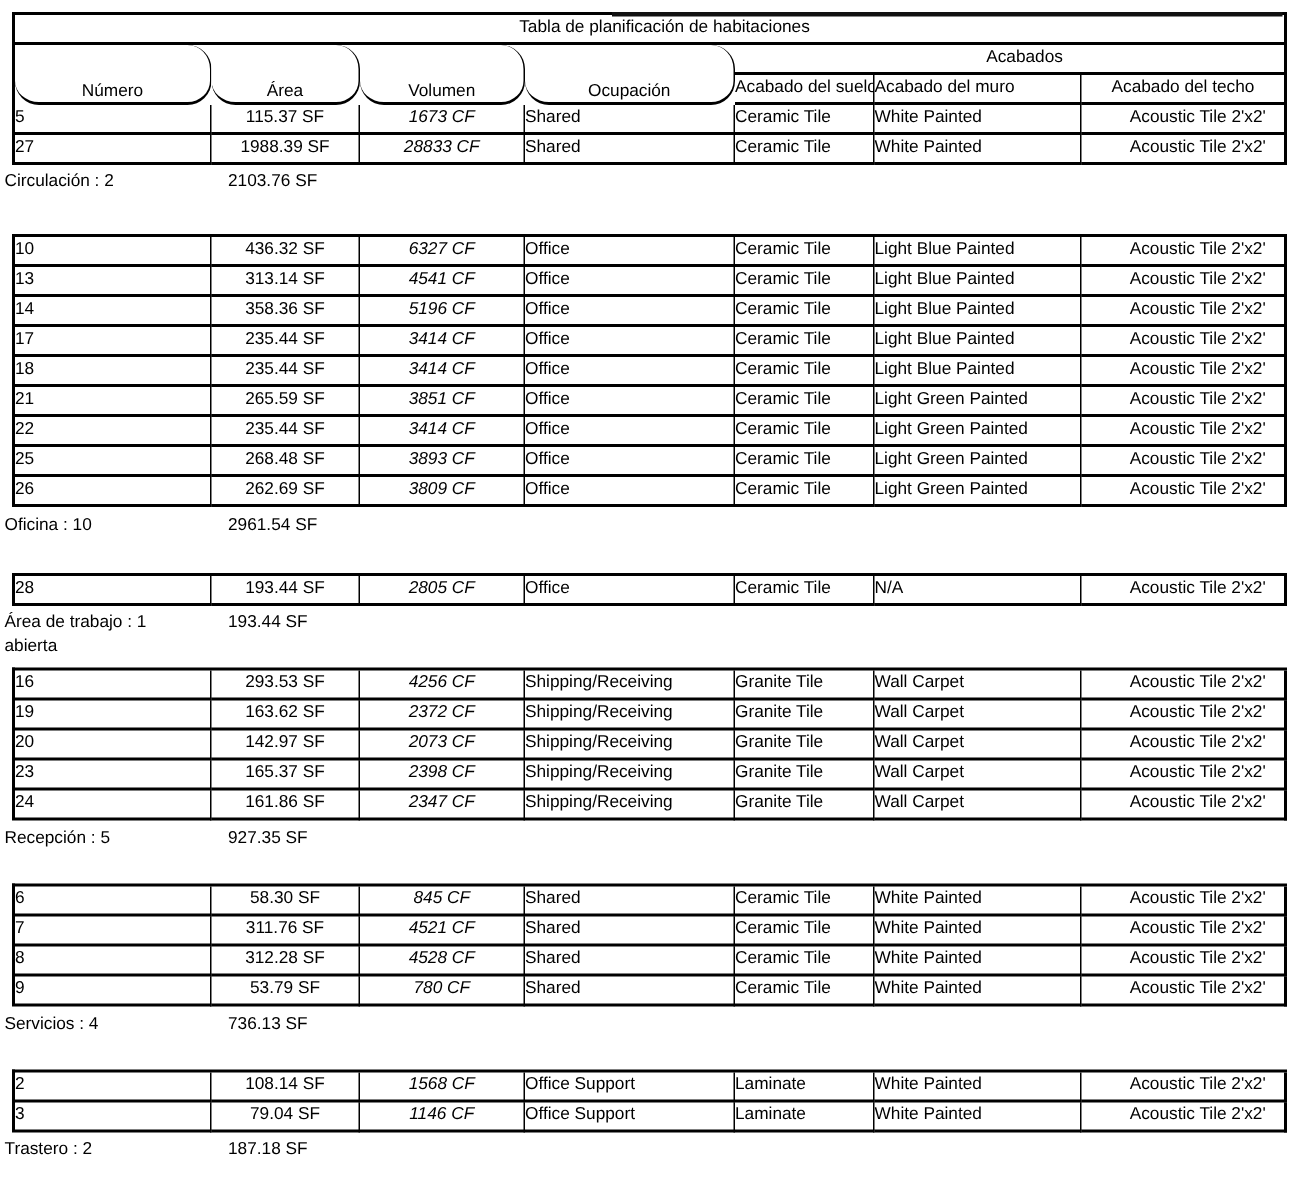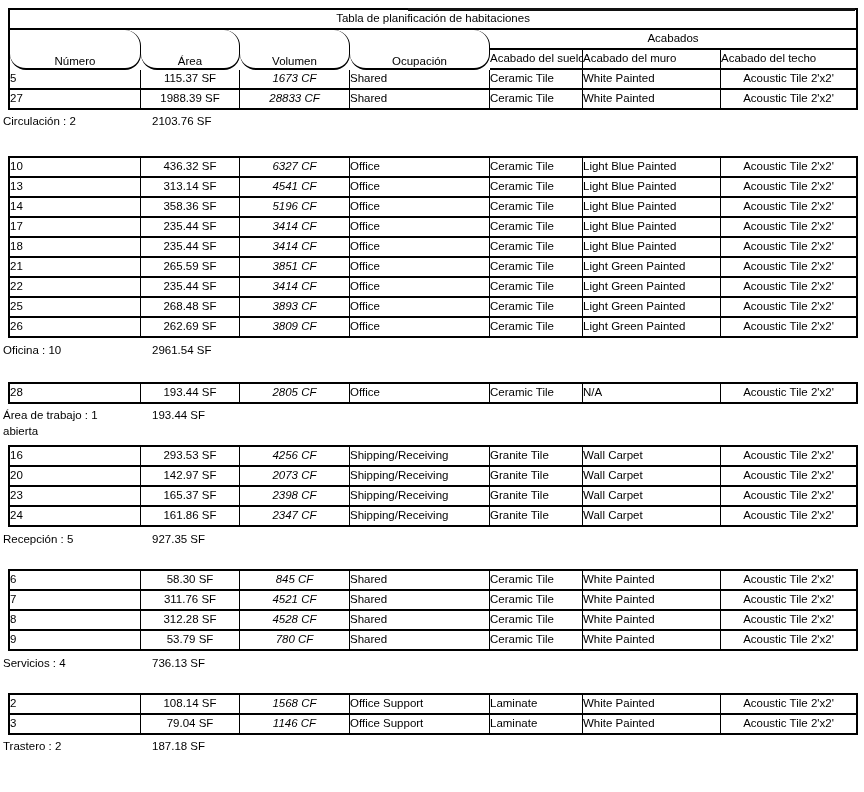--- a/index.html
+++ b/index.html
@@ -30,21 +30,21 @@
     border-right: 1px solid #000;
     border-bottom: 2px solid #000;
     font-size: 11.5px;
     font-weight: normal;
     height: 20px;
     padding: 0;
     overflow: hidden;
     white-space: nowrap;
     line-height: 1.15;
   }
-  table.sched td:last-child, table.sched th:last-child { border-right-width: 2px; }
+  table.sched td:last-child, table.sched th:last-child { border-right-width: 2px; padding-left: 20px; }
 
   table.t1 { margin-top: 8px; }
 
   
   th.title-cell {
     height: 19px; font-size: 12.5px; font-weight: bold; text-align: center;
     vertical-align: middle;
   }
   th.hmain {
     font-size: 12.5px; font-weight: bold; text-align: center;
@@ -280,20 +280,29 @@
         <tr>
           <td class="c0">16</td>
           <td class="c1">293.53 SF</td>
           <td class="c2">4256 CF</td>
           <td class="c3">Shipping/Receiving</td>
           <td class="c4">Granite Tile</td>
           <td class="c5">Wall Carpet</td>
           <td class="c6">Acoustic Tile 2'x2'</td>
         </tr>
         <tr>
+          <td class="c0">19</td>
+          <td class="c1">163.62 SF</td>
+          <td class="c2">2372 CF</td>
+          <td class="c3">Shipping/Receiving</td>
+          <td class="c4">Granite Tile</td>
+          <td class="c5">Wall Carpet</td>
+          <td class="c6">Acoustic Tile 2'x2'</td>
+        </tr>
+        <tr>
           <td class="c0">20</td>
           <td class="c1">142.97 SF</td>
           <td class="c2">2073 CF</td>
           <td class="c3">Shipping/Receiving</td>
           <td class="c4">Granite Tile</td>
           <td class="c5">Wall Carpet</td>
           <td class="c6">Acoustic Tile 2'x2'</td>
         </tr>
         <tr>
           <td class="c0">23</td>

